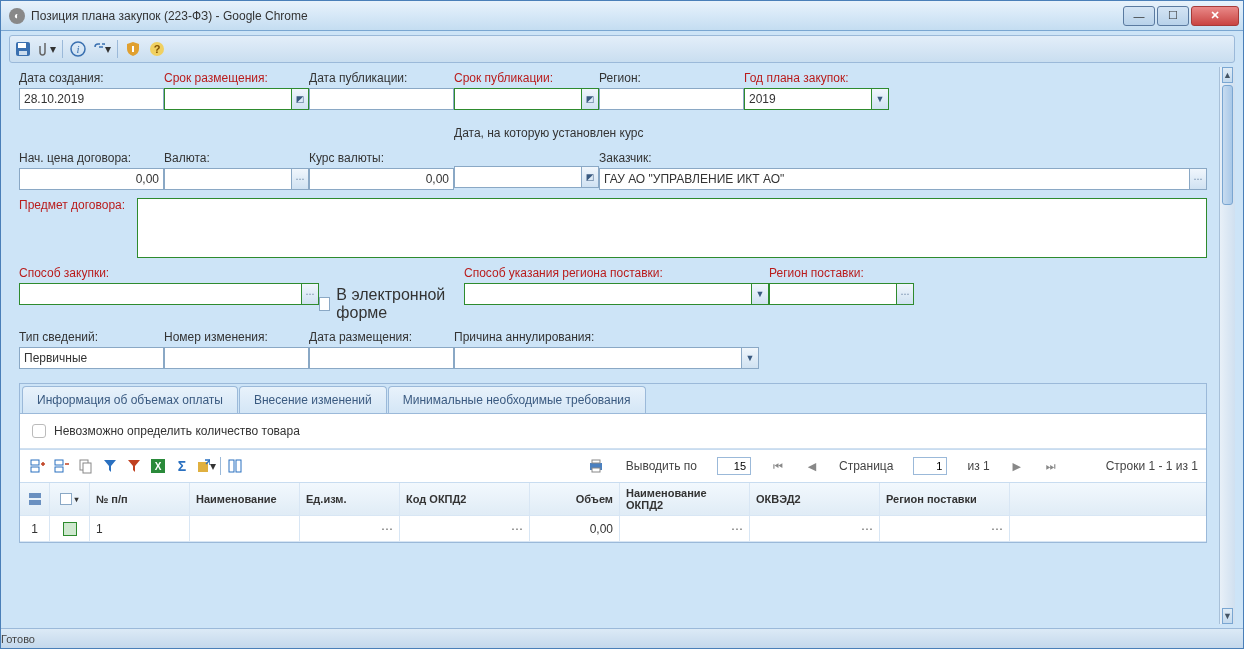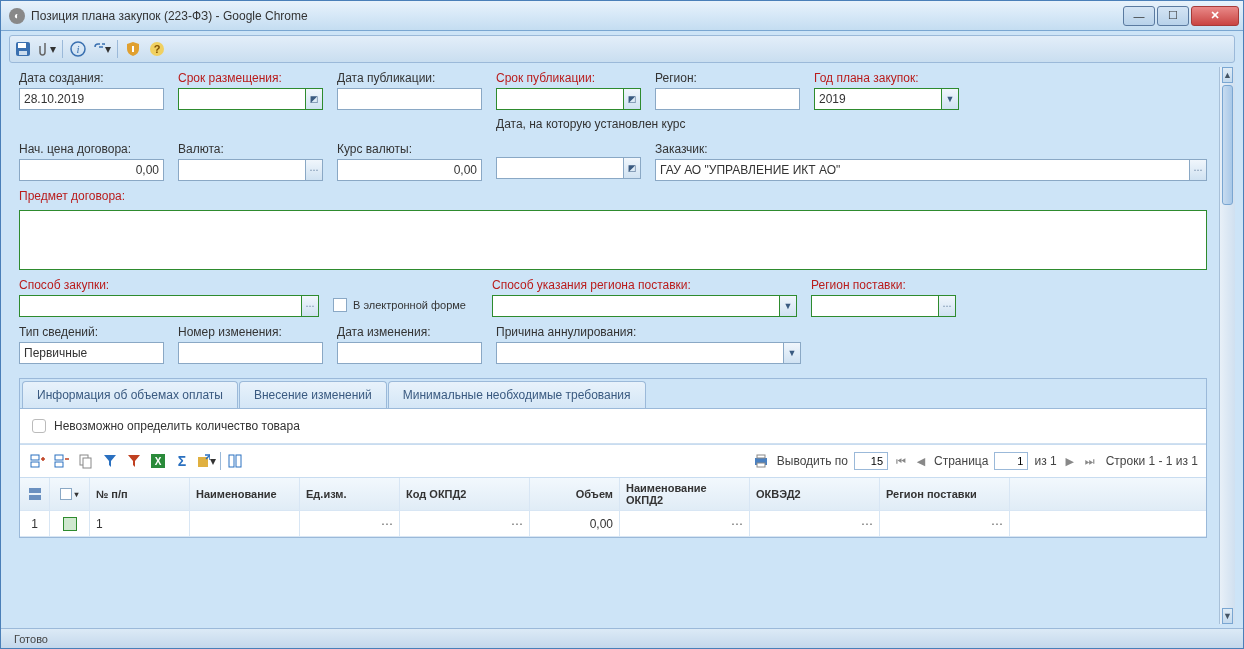--- a/index.html
+++ b/index.html
@@ -110,21 +110,20 @@
   left: 2px; right: 2px; height: 16px;
   background: linear-gradient(to bottom, #e0ecf6, #c4daee);
   border: 1px solid #7aa6d1;
   display: flex; align-items: center; justify-content: center;
   font-size: 9px; color: #456;
 }
 
 
 .form-row {
   display: flex;
-  gap: 14px;
   padding: 4px 10px;
   align-items: flex-start;
 }
 .field { display: flex; flex-direction: column; }
 .field-label {
   font-size: 12px;
   color: #333;
   margin-bottom: 3px;
   white-space: nowrap;
 }
@@ -160,21 +159,21 @@
 }
 .checkbox-row {
   display: flex; align-items: center; gap: 6px;
   padding-top: 4px;
 }
 .checkbox-box {
   width: 14px; height: 14px;
   border: 1px solid #8aa8c5;
   background: #fff;
 }
-.checkbox-label { font-size: 11px; color: #333; }
+.checkbox-label { font-size: 16px; color: #333; }
 
 
 .tabs-container {
   margin: 10px 10px 0 10px;
   background: #fff;
   border: 1px solid #9bb9d9;
 }
 .tabstrip {
   display: flex;
   background: #cde4f7;
@@ -215,21 +214,21 @@
   border-top: 1px solid #c8dcf0;
   background: #fff;
   gap: 4px;
 }
 .grid-tb-btn {
   width: 20px; height: 20px;
   display: flex; align-items: center; justify-content: center;
 }
 .grid-spacer { flex: 1; }
 .paging {
-  display: flex; align-items: center; gap: 6px;
+  display: flex; align-items: center; gap: 20px;
   font-size: 12px; color: #444;
 }
 .page-input {
   width: 34px; height: 18px;
   border: 1px solid #9bb9d9;
   text-align: right;
   padding: 0 4px;
   font-size: 11px;
 }
 .page-btn {
@@ -273,21 +272,21 @@
   width: 14px; height: 14px;
   border: 1px solid #2e8b2e;
   background: #cfe8cf;
 }
 
 
 .statusbar {
   height: 20px;
   background: linear-gradient(to bottom, #dceaf6, #c4d8ec);
   border-top: 1px solid #9bb9d9;
-  padding: 0 13px;
+  padding: 0 0;
   display: flex;
   align-items: center;
   font-size: 11px;
   color: #444;
 }
 
 
 .c-rownum { width: 30px; }
 .c-check  { width: 40px; }
 .c-np     { width: 100px; }
@@ -369,21 +368,21 @@
       <div class="field" style="width:145px">
         <div class="field-label">Дата публикации:</div>
         <div class="ctrl"></div>
       </div>
       <div class="field" style="width:145px">
         <div class="field-label required">Срок публикации:</div>
         <div class="combo required">
           <div class="ctrl"></div>
           <div class="combo-btn">◩</div>
         </div>
-        <div class="field-label" style="margin-top:7px">Дата, на которую установлен курс</div>
+        <div class="field-label" style="margin-top:16px">Дата, на которую установлен курс</div>
       </div>
       <div class="field" style="width:145px">
         <div class="field-label">Регион:</div>
         <div class="ctrl"></div>
       </div>
       <div class="field" style="width:145px">
         <div class="field-label required">Год плана закупок:</div>
         <div class="combo required">
           <div class="ctrl">
               <span>2019</span>
@@ -423,21 +422,21 @@
         <div class="field-label">Заказчик:</div>
         <div class="combo">
           <div class="ctrl">
               <span>ГАУ АО "УПРАВЛЕНИЕ ИКТ АО"</span>
             </div>
           <div class="combo-btn">⋯</div>
         </div>
       </div>
     </div>
 
-    <div class="form-row" style="flex-direction:column;gap:4px">
+    <div class="form-row" style="flex-direction:row;gap:12px">
       <div class="field-label required">Предмет договора:</div>
       <div class="textarea" style="width:100%"></div>
     </div>
 
     <div class="form-row">
       <div class="field" style="width:300px">
         <div class="field-label required">Способ закупки:</div>
         <div class="combo required">
           <div class="ctrl"></div>
           <div class="combo-btn">⋯</div>
@@ -470,21 +469,21 @@
         <div class="field-label">Тип сведений:</div>
         <div class="ctrl">
             <span>Первичные</span>
           </div>
       </div>
       <div class="field" style="width:145px">
         <div class="field-label">Номер изменения:</div>
         <div class="ctrl"></div>
       </div>
       <div class="field" style="width:145px">
-        <div class="field-label">Дата изменения:</div>
+        <div class="field-label">Дата размещения:</div>
         <div class="ctrl"></div>
       </div>
       <div class="field" style="width:305px">
         <div class="field-label">Причина аннулирования:</div>
         <div class="combo">
           <div class="ctrl"></div>
           <div class="combo-btn">▼</div>
         </div>
       </div>
     </div>
@@ -564,21 +563,21 @@
               </div>
             <span>Выводить по</span>
             <input class="page-input" value="15" style="">
             <div class="page-btn">⏮</div>
             <div class="page-btn">◀</div>
             <span>Страница</span>
             <input class="page-input" value="1" style="">
             <span>из 1</span>
             <div class="page-btn">▶</div>
             <div class="page-btn">⏭</div>
-            <span style="margin-left:3px">Строки 1 - 1 из 1</span>
+            <span style="margin-left:28px">Строки 1 - 1 из 1</span>
           </div>
         </div>
 
         <div class="grid">
           <div class="grid-row header">
             <div class="cell c-rownum center">
                 <svg width="12" height="12">
                   <rect x="0" y="0" width="12" height="5" fill="#6a90c0"></rect>
                   <rect x="0" y="7" width="12" height="5" fill="#6a90c0"></rect>
                 </svg>

